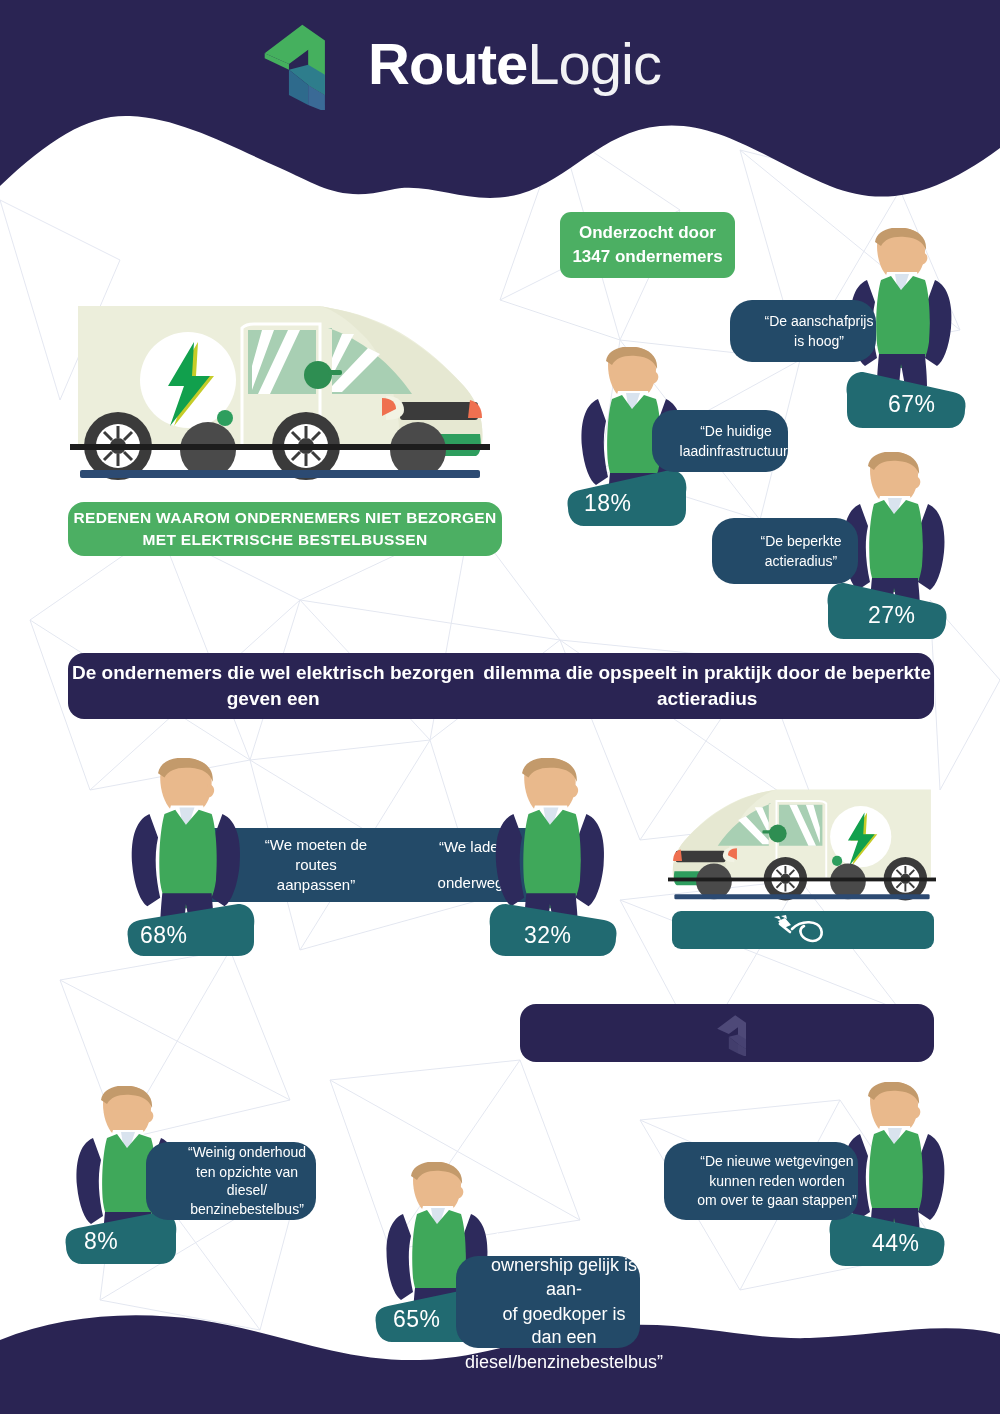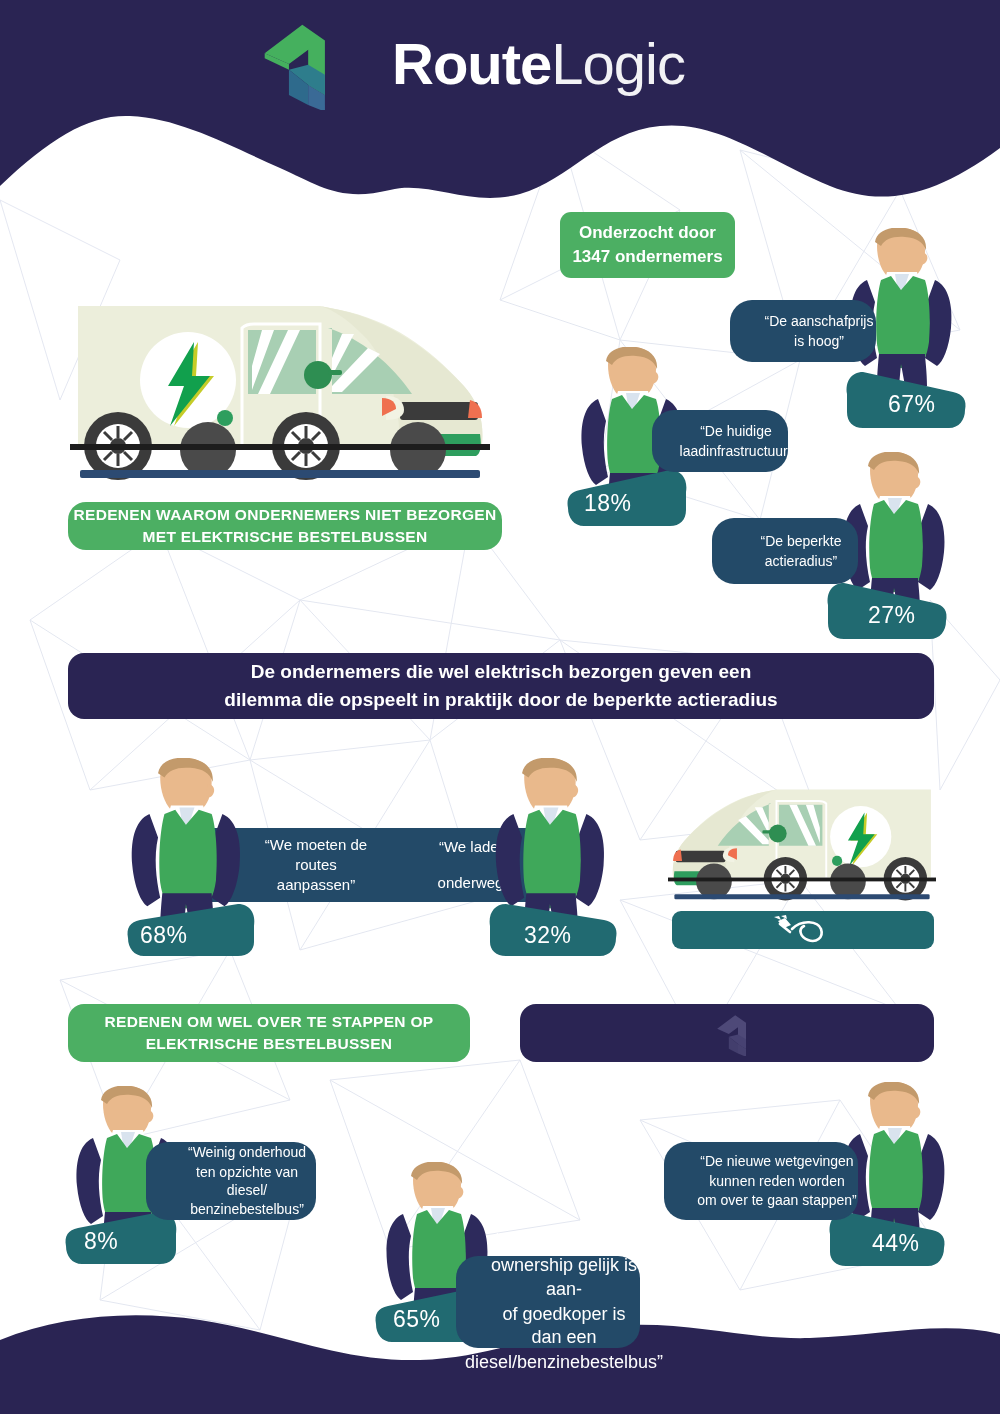--- a/index.html
+++ b/index.html
@@ -14,21 +14,21 @@
   .bg-net { position:absolute; inset:0; z-index:0; pointer-events:none; }
 
   
   .header-wave { position:absolute; top:0; left:0; width:1000px; height:200px; z-index:1; }
   .logo-wrap {
     position:absolute; top:18px; left:258px; z-index:3;
     display:flex; align-items:center; gap:18px;
   }
   .logo-mark { width:92px; height:92px; }
   .logo-text { font-size:58px; letter-spacing:-1px; line-height:1; white-space:nowrap; }
-  .logo-text .b { font-weight:bold; color:#ffffff;margin-left:24px; }
+  .logo-text .b { font-weight:bold; color:#ffffff; }
   .logo-text .l { font-weight:300; color:#f2f2f5; }
 
   
   .footer-wave { position:absolute; bottom:0; left:0; width:1000px; height:110px; z-index:1; }
 
   
   .stage { position:absolute; inset:0; z-index:2; }
 
   .pill-green {
     position:absolute;
@@ -182,21 +182,21 @@
     <circle cx="236" cy="148" r="8" fill="#3b3b3b"></circle>
     <g stroke="#3b3b3b" stroke-width="3">
         <path d="M236 128 V140 M236 156 V168 M216 148 H228 M244 148 H256 M222 134 L230 142 M242 154 L250 162 M250 134 L242 142 M230 154 L222 162"></path>
       </g>
     <circle cx="348" cy="152" r="28" fill="#4a4a4a"></circle>
 
     <rect x="0" y="146" width="420" height="6" fill="#1d1d1d"></rect>
     <rect x="10" y="172" width="400" height="8" rx="2" fill="#2c4a72"></rect>
   </svg>
 
-  <div class="pill-green" style="left:68px; top:502px; width:434px; height:48px; font-size:15.5px; letter-spacing:0.3px; flex-direction:column; gap:1px;border-radius:18px;">
+  <div class="pill-green" style="left:68px; top:502px; width:434px; height:54px; font-size:15.5px; letter-spacing:0.3px; flex-direction:column; gap:1px;">
     <span>REDENEN WAAROM ONDERNEMERS NIET BEZORGEN</span>
     <span>MET ELEKTRISCHE BESTELBUSSEN</span>
   </div>
 
   <svg class="person" style="left:578px; top:347px; width:110px; height:160px;" viewBox="0 0 110 160">
     <path fill="#2d2a5c" d="M20 52 C6 58 2 78 4 100 C6 120 12 134 18 138 L30 130 C26 112 24 92 28 74 Z"></path>
     <path fill="#2d2a5c" d="M88 52 C102 58 106 78 104 100 C102 120 96 134 90 138 L78 130 C82 112 84 92 80 74 Z"></path>
     <path fill="#e9b98c" d="M30 18 C30 6 42 0 54 0 C68 0 78 8 78 22 C78 34 74 44 68 48 L40 48 C34 42 30 30 30 18 Z"></path>
     <path fill="#c39a6b" d="M28 14 C30 2 44 -2 58 0 C72 2 80 10 79 22 C76 14 70 10 58 9 C46 8 38 11 34 18 Z"></path>
     <path fill="#e9b98c" d="M74 24 C80 24 82 30 79 34 C77 37 74 37 73 35 Z"></path>
@@ -247,21 +247,21 @@
   </svg>
   <svg class="pct-wedge" style="left:826px; top:583px; width:122px; height:56px;" viewBox="0 0 122 56">
     <path fill="#216a71" d="M120 38 C122 28 118 22 108 20 L18 0 C6 0 0 10 2 22 L2 40 C2 50 8 56 18 56 H104 C114 56 120 48 120 38 Z"></path>
   </svg>
   <div class="pct-label" style="left:868px; top:602px;">27%</div>
   <div class="bubble" style="left:712px; top:518px; width:146px; height:66px; flex-direction:column; gap:1px; font-size:14px;">
     <span>“De beperkte</span>
     <span>actieradius”</span>
   </div>
 
-  <div class="pill-navy" style="left:68px; top:653px; width:866px; height:66px; font-size:19px; flex-direction:column; gap:2px;">
+  <div class="pill-navy" style="left:68px; top:653px; width:866px; height:66px; font-size:19px; flex-direction:row; gap:2px;">
     <span>De ondernemers die wel elektrisch bezorgen geven een</span>
     <span>dilemma die opspeelt in praktijk door de beperkte actieradius</span>
   </div>
 
   <div class="bubble" style="left:200px; top:828px; width:370px; height:74px; border-radius:4px;"></div>
   <div class="bubble" style="left:215px; top:840px; width:170px; height:50px; background:transparent; flex-direction:column; gap:1px; font-size:15px;">
     <span>“We moeten de routes</span>
     <span>aanpassen”</span>
   </div>
   <div class="bubble" style="left:392px; top:840px; width:130px; height:50px; background:transparent; flex-direction:column; gap:16px; font-size:15px;">
@@ -346,24 +346,20 @@
     <svg width="62" height="30" viewBox="0 0 62 30">
       <g fill="none" stroke="#ffffff" stroke-width="2.6" stroke-linecap="round">
         <path d="M20 14 C30 4 46 6 49 14 C52 23 44 28 36 25 C28 22 26 14 32 11"></path>
         <path d="M8 9 L18 17"></path>
       </g>
       <path fill="#ffffff" d="M6 6 L13 3 L19 10 L12 13 Z"></path>
       <path fill="#ffffff" d="M2 2 L7 1 L9 5 Z M9 1 L14 0 L15 4 Z"></path>
     </svg>
   </div>
 
-  <div class="pill-green" style="left:68px; top:1004px; width:402px; height:58px; font-size:15.5px; letter-spacing:0.3px; flex-direction:column; gap:1px;">
-    <span>REDENEN OM WEL OVER TE STAPPEN OP</span>
-    <span>ELEKTRISCHE BESTELBUSSEN</span>
-  </div>
 
   <div class="pill-navy" style="left:520px; top:1004px; width:414px; height:58px;">
     <svg class="wm-logo" style="left:196px; top:8px; width:40px; height:44px;" viewBox="0 0 100 110">
       <polygon fill="#4e4978" points="3,42 48,8 75,27 75,92 55,80 55,38 32,55"></polygon>
       <polygon fill="#474272" points="32,62 55,80 75,92 75,68 55,56"></polygon>
       <polygon fill="#433e6d" points="32,62 55,80 55,104 32,92"></polygon>
       <polygon fill="#464170" points="55,80 75,92 75,112 55,104"></polygon>
     </svg>
   </div>
 

